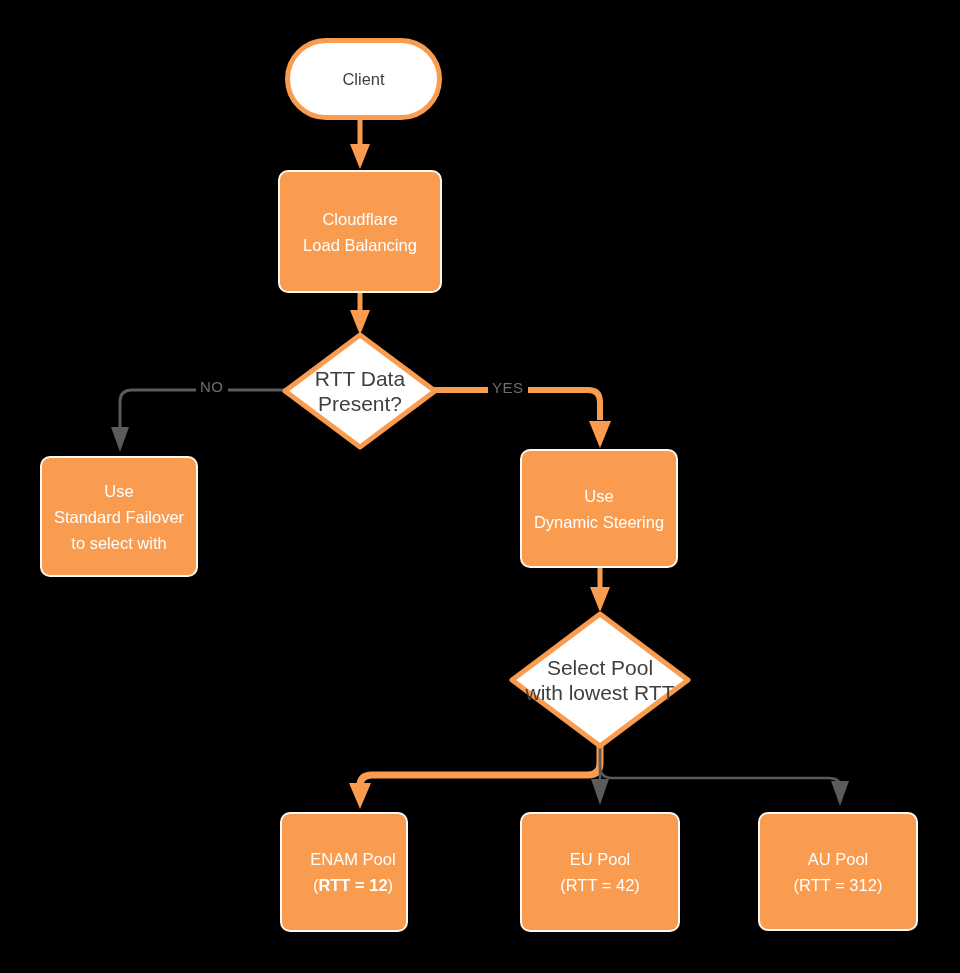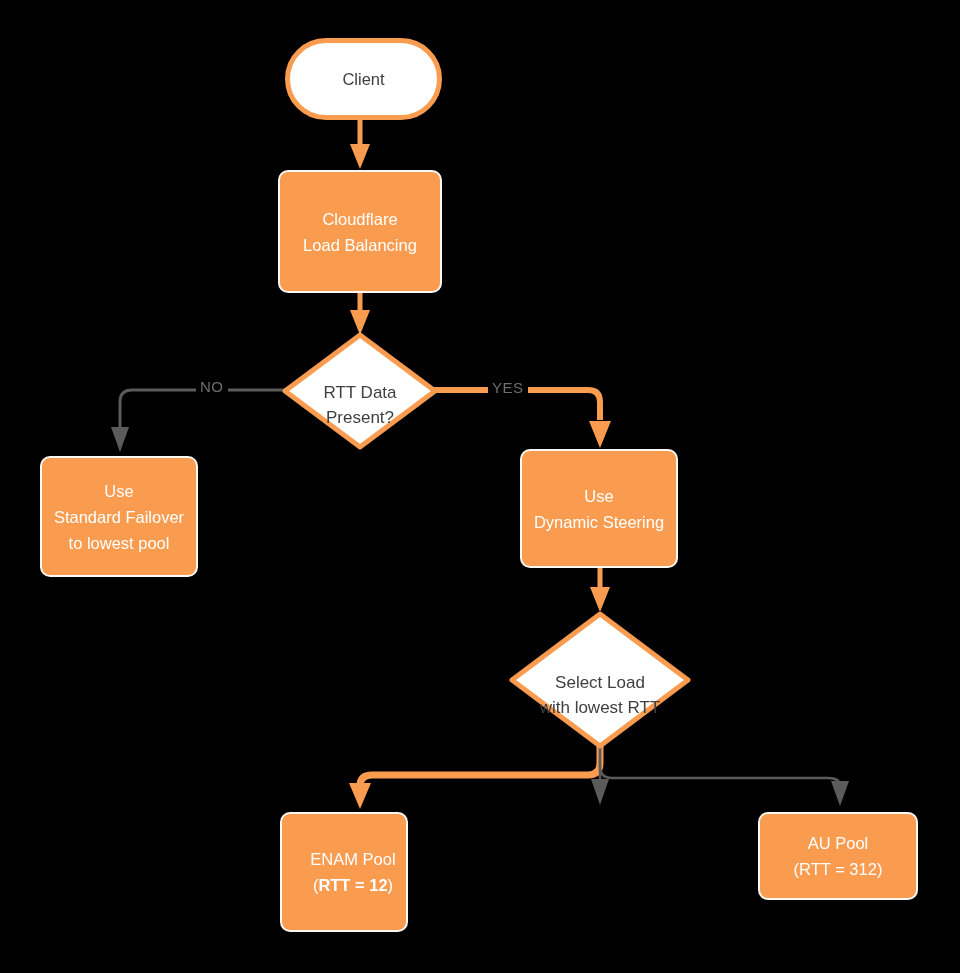--- a/index.html
+++ b/index.html
@@ -29,22 +29,22 @@
   }
   .terminator{
     background:#FFFFFF;border:5px solid var(--orange);border-radius:41px;
     color:var(--text-dark);
   }
   .process{
     background:var(--orange);border:2px solid rgba(255,255,255,0.92);border-radius:10px;
     color:var(--text-white);
   }
   .diamond-text{
-    position:absolute;display:flex;flex-direction:column;align-items:center;justify-content:flex-end;
-    text-align:center;color:var(--text-dark);font-size:17px;line-height:25px;
+    position:absolute;display:flex;flex-direction:column;align-items:center;justify-content:center;
+    text-align:center;color:var(--text-dark);font-size:21px;line-height:25px;
   }
   .edge-label{
     position:absolute;background:var(--bg);color:var(--label-gray);
     font-weight:normal;font-size:15px;letter-spacing:.5px;padding:0 4px;
   }
   .bold-seg{font-weight:bold;text-align:center;}
 </style>
 </head>
 <body>
 
@@ -109,39 +109,43 @@
     <div>RTT Data</div>
     <div>Present?</div>
   </div>
 
   <div class="edge-label" style="left:196px;top:378px;">NO</div>
   <div class="edge-label" style="left:488px;top:379px;text-align:center;">YES</div>
 
   <div class="node process" style="left:40px;top:456px;width:158px;height:121px;">
     <div>Use</div>
     <div>Standard Failover</div>
-    <div>to lowest pool</div>
+    <div>to select with</div>
   </div>
 
   <div class="node process" style="left:520px;top:449px;width:158px;height:119px;">
     <div>Use</div>
     <div>Dynamic Steering</div>
   </div>
 
   <div class="diamond-text" style="left:520px;top:640px;width:160px;height:80px;">
-    <div>Select Load</div>
+    <div>Select Pool</div>
     <div>with lowest RTT</div>
   </div>
 
   <div class="node process" style="left:280px;top:812px;width:128px;height:120px;padding-left:18px;">
     <div>ENAM Pool</div>
     <div>
       <span>(</span><span class="bold-seg">RTT = 12</span><span>)</span>
     </div>
   </div>
 
+  <div class="node process" style="left:520px;top:812px;width:160px;height:120px;">
+    <div>EU Pool</div>
+    <div>(RTT = 42)</div>
+  </div>
 
-  <div class="node process" style="left:758px;top:812px;width:160px;height:88px;">
+  <div class="node process" style="left:758px;top:812px;width:160px;height:119px;">
     <div>AU Pool</div>
     <div>(RTT = 312)</div>
   </div>
 
 </div>
 
 </body></html>

